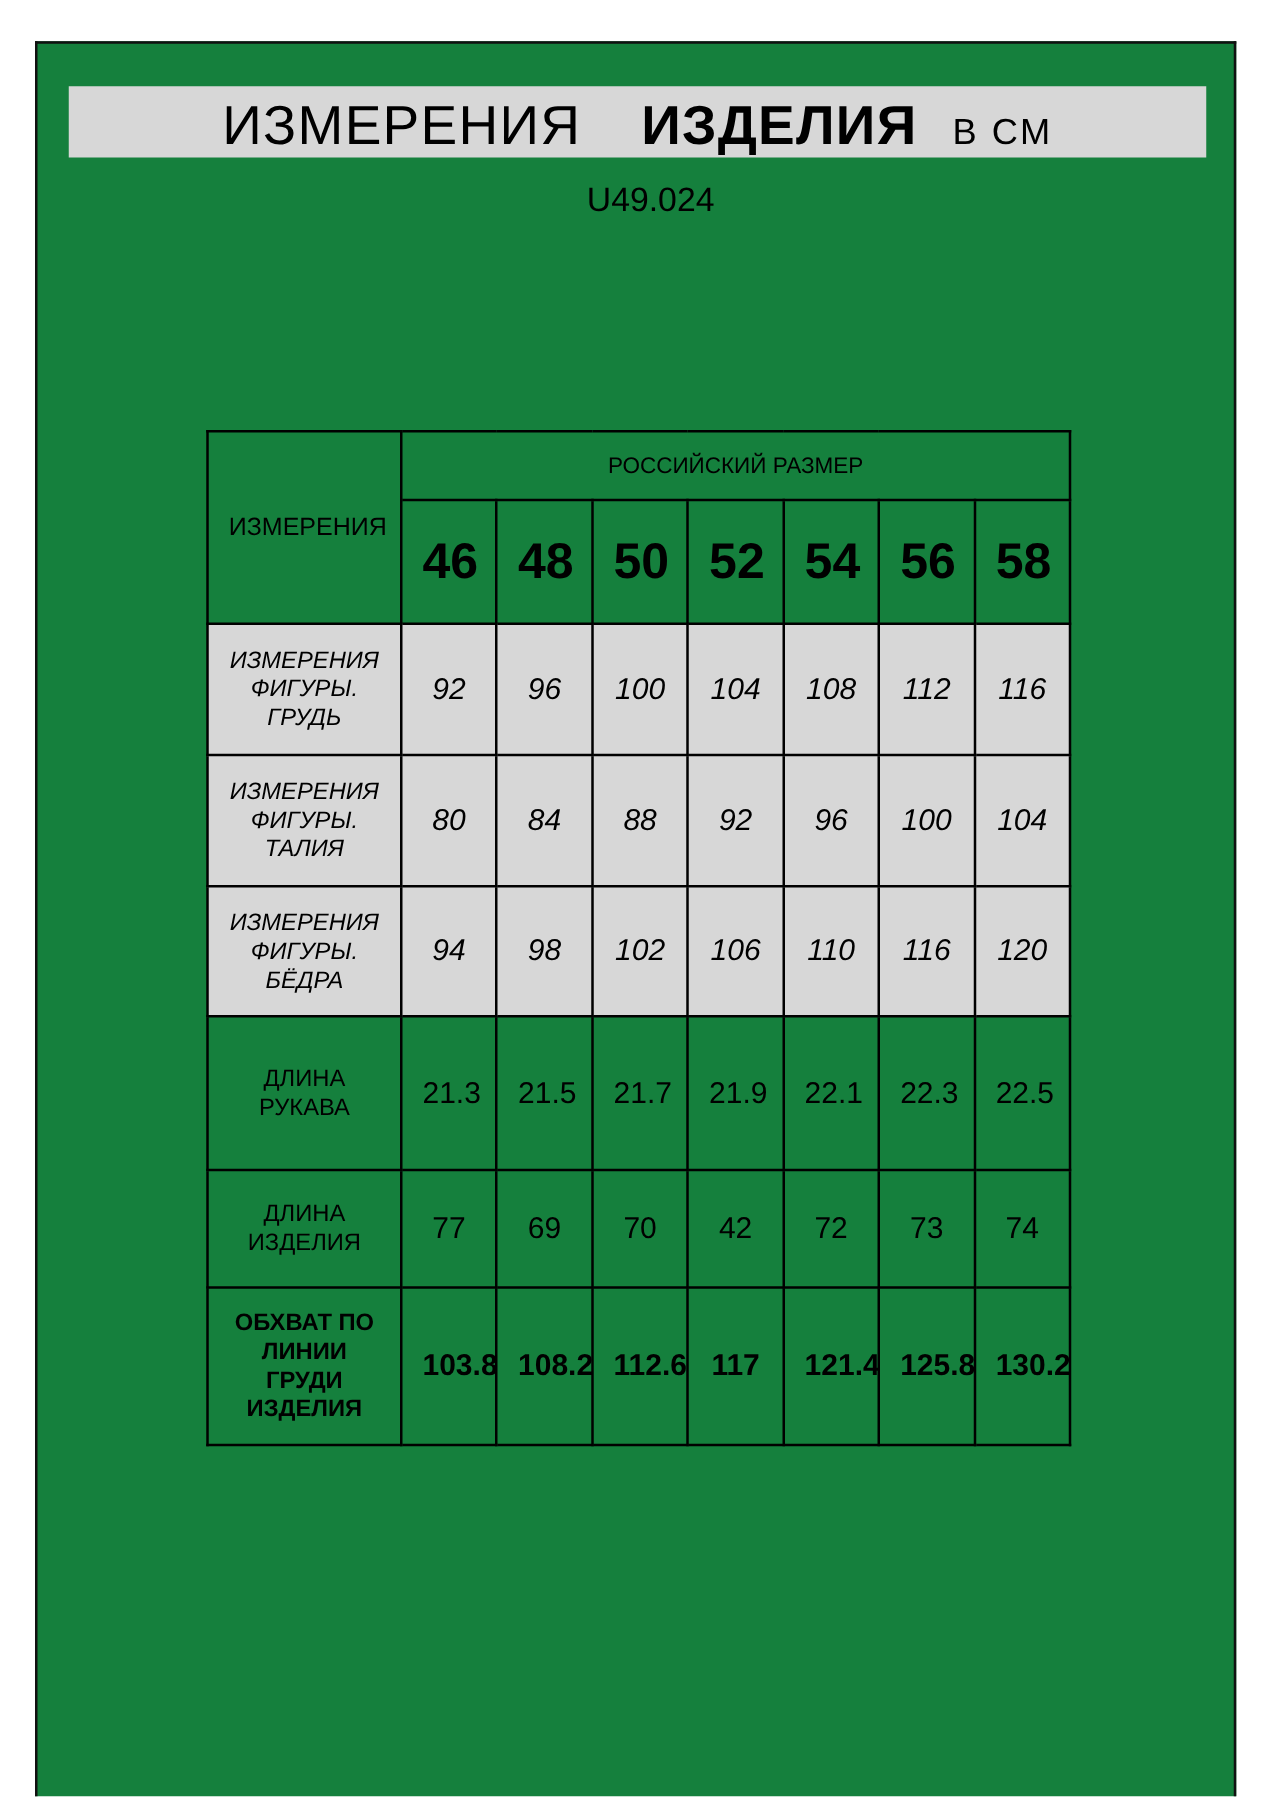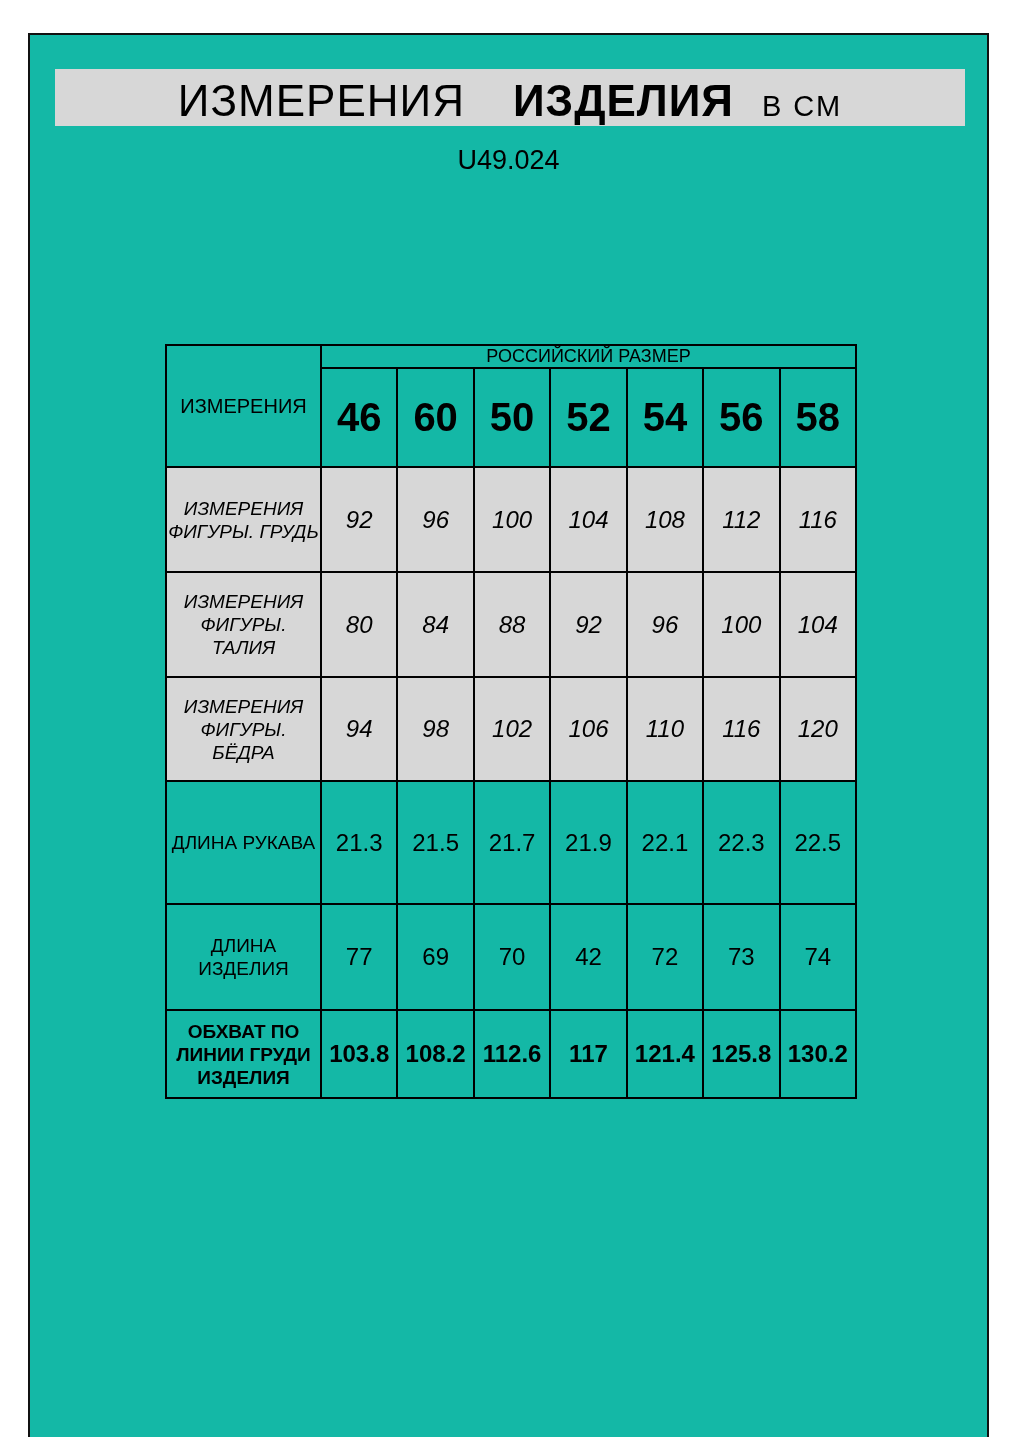--- a/index.html
+++ b/index.html
@@ -6,21 +6,21 @@
   html, body { width: 1024px; height: 1448px; background: #ffffff; }
   body { font-family: "Liberation Sans", sans-serif; color: #000; position: relative; }
 
   .page-frame {
     position: absolute;
     left: 28px; top: 33px;
     width: 961px; height: 1404px;
     border-left: 2px solid #111;
     border-top: 2px solid #111;
     border-right: 2px solid #111;
-    background: #14b8a6;
+    background: #15803d;
   }
 
   .title-bar {
     position: absolute;
     left: 25px; top: 34px;
     width: 910px; height: 57px;
     background: #d7d7d7;
     display: flex;
     align-items: baseline;
     justify-content: center;
@@ -42,21 +42,21 @@
   .title-unit {
     font-size: 29px;
     font-weight: 400;
     letter-spacing: 2px;
     margin-left: 28px;
     white-space: nowrap;
   }
 
   .product-code {
     position: absolute;
-    left: 0; top: 110px;
+    left: 12px; top: 110px;
     width: 100%;
     text-align: center;
     font-size: 27px;
   }
 
   .description {
     position: absolute;
     left: 0; top: 146px;
     width: 100%;
     text-align: center;
@@ -69,35 +69,35 @@
     position: absolute;
     left: 135px; top: 309px;
     width: 692px;
     border-collapse: collapse;
     table-layout: fixed;
   }
   table.size-table td {
     border: 2px solid #000;
     text-align: center;
     vertical-align: middle;
-    padding: 0;
+    padding: 16px;
   }
   td.size-group-header { height: 22px; font-size: 18px; }
   td.corner-cell { font-size: 20px; }
   tr.sizes-row { height: 99px; }
   tr.sizes-row td { font-size: 40px; font-weight: 700; }
 
   tr.data-row td { font-size: 24px; }
   tr.data-row td.row-label { font-size: 19px; line-height: 23px; }
   tr.data-row.shaded td { background: #d7d7d7; font-style: italic; }
   tr.r0 { height: 105px; }
   tr.r1 { height: 105px; }
   tr.r2 { height: 104px; }
   tr.r3 { height: 123px; }
-  tr.r4 { height: 106px; margin-left: 48px; }
+  tr.r4 { height: 94px; margin-left: 48px; }
   tr.r5 { height: 88px; font-weight: bold; }
 </style>
 </head>
 <body>
 
 <div class="page-frame">
 
   <div class="title-bar">
     <span class="title-regular">ИЗМЕРЕНИЯ</span>
     <span class="title-bold">ИЗДЕЛИЯ</span>
@@ -118,21 +118,21 @@
         <col>
         <col>
     </colgroup>
     <tbody>
       <tr>
         <td class="corner-cell" rowspan="2">ИЗМЕРЕНИЯ</td>
         <td class="size-group-header" colspan="7">РОССИЙСКИЙ РАЗМЕР</td>
       </tr>
       <tr class="sizes-row" id="sizes-row">
           <td>46</td>
-          <td>60</td>
+          <td>48</td>
           <td>50</td>
           <td>52</td>
           <td>54</td>
           <td>56</td>
           <td>58</td>
         </tr>
 
     <tr class="data-row r0 shaded">
           <td class="row-label">
             <div>ИЗМЕРЕНИЯ</div>

